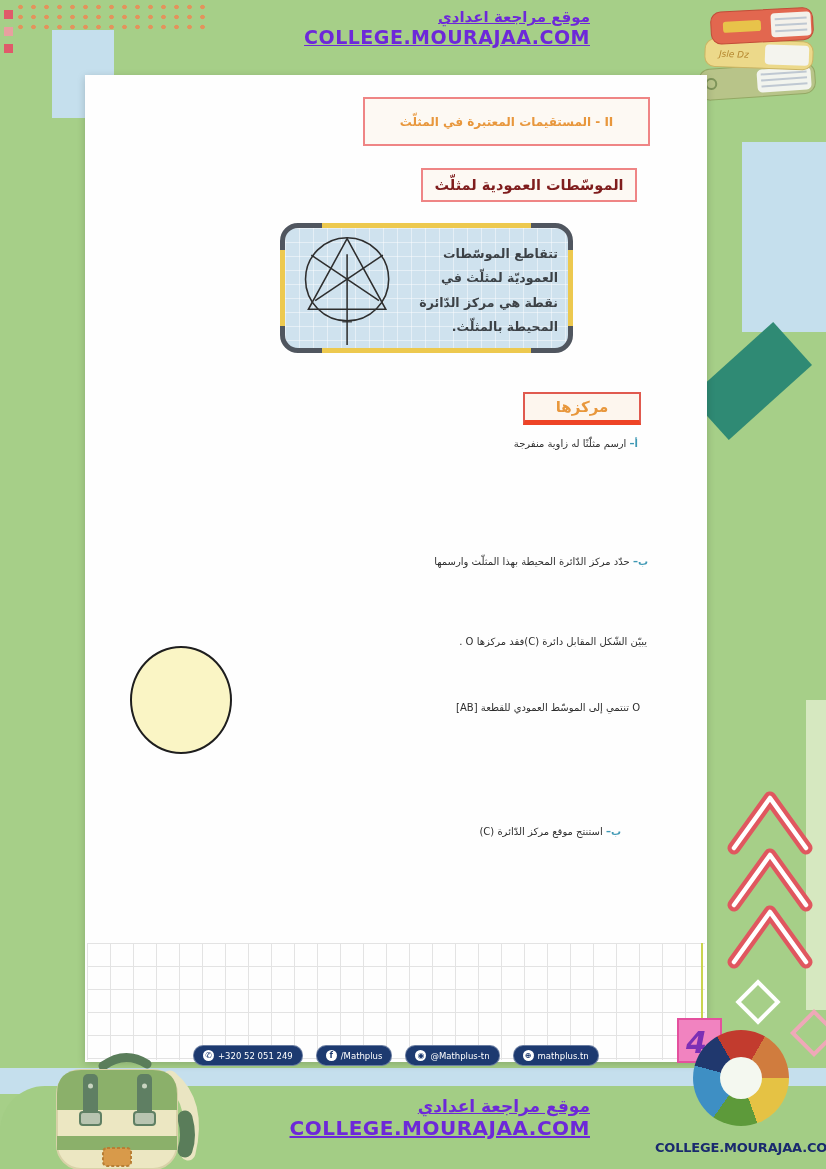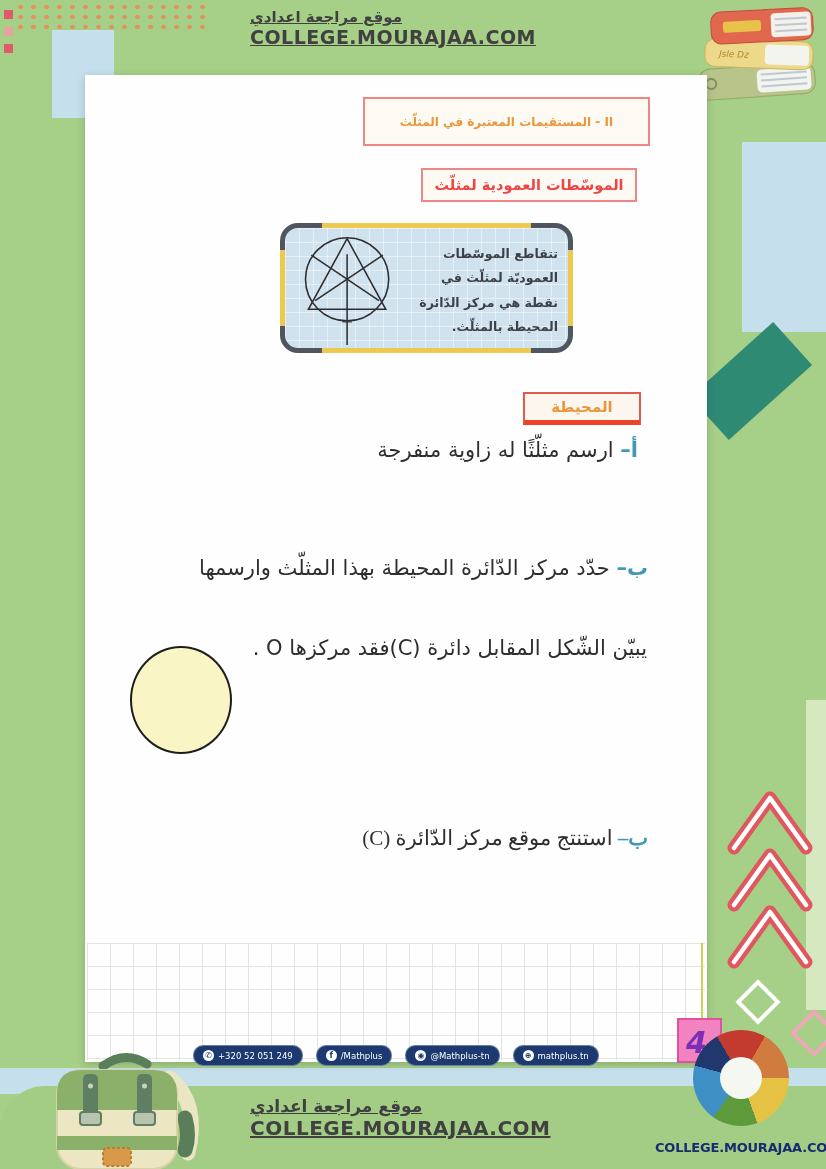--- a/index.html
+++ b/index.html
@@ -12,57 +12,57 @@
     background-size:13px 10px;}
   .red-sq{position:absolute;left:4px;width:9px;height:9px;background:#E05A6A;z-index:1;}
   .lb{position:absolute;background:#C5DFED;z-index:0;}
   .teal-shape{position:absolute;left:695px;top:352px;width:112px;height:58px;background:#2F8A74;
     transform:rotate(-42deg);z-index:1;}
   .pale-strip{position:absolute;left:806px;top:700px;width:20px;height:310px;background:#D6E8C0;z-index:0;}
   .diamond{position:absolute;transform:rotate(45deg);z-index:1;}
   .chevrons{position:absolute;left:722px;top:782px;z-index:1;}
 
   
-  .band-text{position:absolute;left:250px;width:340px;text-align:left;color:#404040;z-index:3;}
+  .band-text{position:absolute;left:250px;width:340px;text-align:right;color:#6d28d9;z-index:3;}
   .band-text .ar{font-size:15px;font-weight:bold;text-decoration:underline;direction:rtl;}
   .band-text .url{font-size:19px;font-weight:bold;text-decoration:underline;letter-spacing:.5px;}
   .footer-band{position:absolute;left:0;top:1086px;width:826px;height:83px;background:#A3CD85;
     border-top-left-radius:45px;z-index:2;}
   .footer-text{top:1096px;}
   .footer-text .ar{font-size:17px;}
   .footer-text .url{font-size:20px;}
 
   
   .page{position:absolute;left:85px;top:75px;width:622px;height:987px;background:#FEFEFE;
     box-shadow:0 2px 8px rgba(0,0,0,.18);z-index:2;}
 
   .title-box{position:absolute;left:278px;top:22px;width:283px;height:45px;border:2px solid #EF8585;
     background:#FDF9F3;display:flex;align-items:center;justify-content:center;direction:rtl;}
   .title-box span{color:#E8973C;font-weight:bold;font-size:12px;}
   .subtitle-box{position:absolute;left:336px;top:93px;width:212px;height:30px;border:2px solid #EF8585;
     background:#FDF9F3;display:flex;align-items:center;justify-content:center;direction:rtl;}
-  .subtitle-box span{color:#ef4444;font-weight:bold;font-size:14.5px;}
+  .subtitle-box span{color:#7f1d1d;font-weight:bold;font-size:14.5px;}
 
   .theorem{position:absolute;left:195px;top:148px;width:293px;height:130px;background:#CFE2EE;
     border:5px solid #50565F;border-radius:18px;box-sizing:border-box;
     background-image:linear-gradient(to right,rgba(255,255,255,.45) 1px,transparent 1px),
                      linear-gradient(to bottom,rgba(255,255,255,.45) 1px,transparent 1px);
     background-size:14px 14px;display:flex;}
   .tbar{position:absolute;background:#EDC94F;z-index:3;}
   .tbar.h{height:5px;left:13%;right:13%;}
   .tbar.v{width:5px;top:18%;bottom:18%;}
   .theorem-fig{width:118px;height:118px;margin:1px 0 0 6px;flex:none;}
   .theorem-text{flex:1;direction:rtl;text-align:right;color:#3C4146;font-weight:bold;
     font-size:12.5px;line-height:1.95;padding:14px 10px 0 8px;}
 
   .apps-box{position:absolute;left:438px;top:317px;width:114px;height:26px;border:2px solid #E05A4F;
     border-bottom:5px solid #EE4426;background:#FDF6EE;display:flex;align-items:center;justify-content:center;}
   .apps-box span{color:#E8973C;font-weight:bold;font-size:15px;}
 
-  .line{position:absolute;direction:rtl;font-size:21px;color:#2E2E2E;white-space:nowrap;}
+  .line{position:absolute;direction:rtl;font-size:10px;color:#2E2E2E;white-space:nowrap;}
   .marker{color:#3E98B4;font-weight:bold;}
 
   .yellow-circle{position:absolute;left:45px;top:571px;width:102px;height:108px;border-radius:50%;
     background:#FAF5C5;border:2.5px solid #1E1E1E;box-sizing:border-box;}
 
   .grid-paper{position:absolute;left:2px;top:868px;width:618px;height:117px;
     background-image:linear-gradient(to right,#DDDDDD 1px,transparent 1px),
                      linear-gradient(to bottom,#DDDDDD 1px,transparent 1px);
     background-size:23px 23px;opacity:.8;}
   .yellow-line{position:absolute;left:616px;top:868px;width:2px;height:117px;background:#C9D44F;}
@@ -171,40 +171,41 @@
           <line x1="57" y1="26" x2="57" y2="120"></line>
           <line x1="20" y1="27" x2="90" y2="74"></line>
           <line x1="94" y1="27" x2="24" y2="74"></line>
           <line x1="52" y1="96" x2="62" y2="96" stroke-width="1.2"></line>
         </g>
       </svg>
       <div class="theorem-text">تتقاطع الموسّطات العموديّة لمثلّث في نقطة هي مركز الدّائرة المحيطة بالمثلّث.</div>
     </div>
 
     <div class="apps-box">
-      <span>المحيطة</span>
+      <span>مركزها</span>
     </div>
 
     <div class="line" style="top:363px;right:69px;">
       <span class="marker">أ–</span>
       <span>ارسم مثلّثًا له زاوية منفرجة</span>
     </div>
 
     <div class="line" style="top:561px;right:60px;">يبيّن الشّكل المقابل دائرة (C)فقد مركزها O .</div>
 
     <div class="line" style="top:481px;right:59px;">
       <span class="marker">ب–</span>
       <span>حدّد مركز الدّائرة المحيطة بهذا المثلّث وارسمها</span>
     </div>
 
 
+    <div class="line" style="top:627px;right:67px;">O تنتمي إلى الموسّط العمودي للقطعة [AB]</div>
 
     <div class="yellow-circle"></div>
 
-    <div class="line" style="top:751px;right:59px;font-family:Liberation Serif, serif;">
+    <div class="line" style="top:751px;right:86px;">
       <span class="marker">ب–</span>
       <span>استنتج موقع مركز الدّائرة (C)</span>
     </div>
 
     <div class="grid-paper"></div>
     <div class="yellow-line"></div>
   </div>
 
   <div class="page-num-box">
     <span>4</span>

